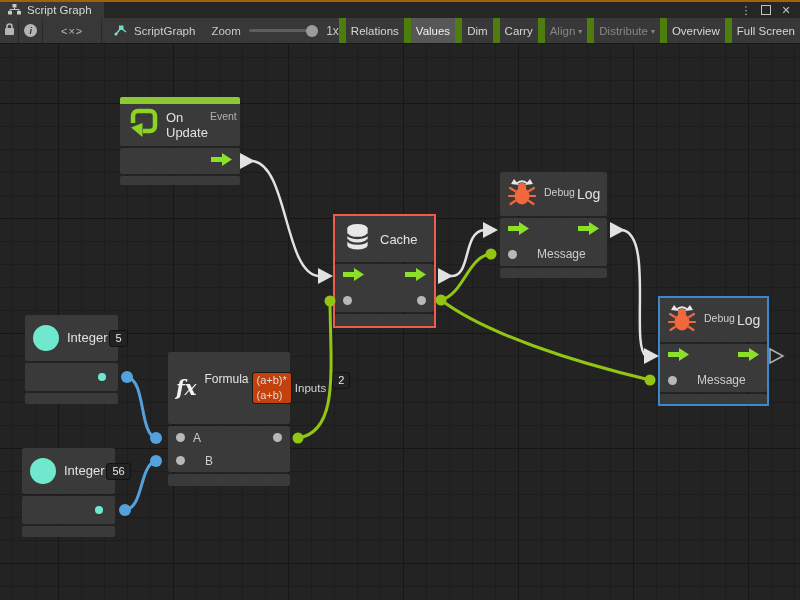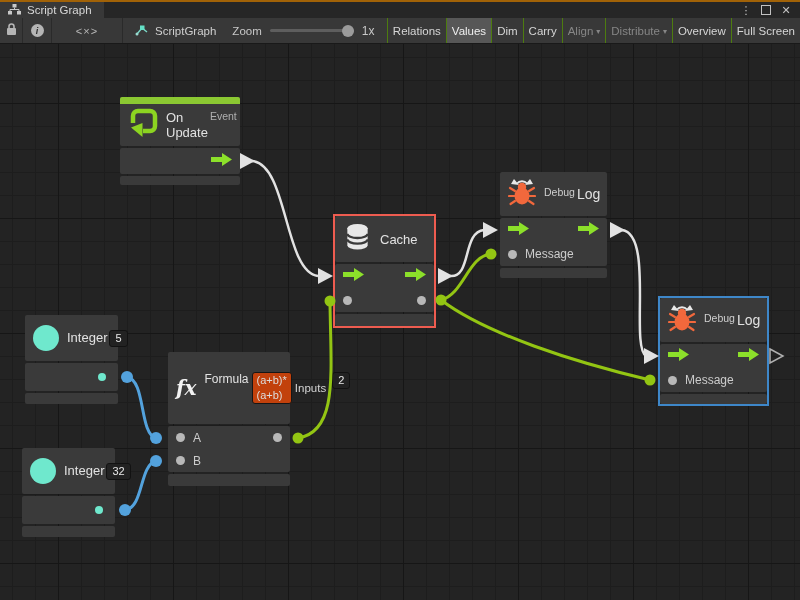--- a/index.html
+++ b/index.html
@@ -27,21 +27,21 @@
   .info-circle{width:13px;height:13px;border-radius:50%;background:#b5b5b5;color:#2d2d2d;
     font-size:9px;font-weight:bold;display:flex;align-items:center;justify-content:center;font-style:italic;}
   .graphname{display:flex;align-items:center;gap:6px;margin-left:12px;color:#cfcfcf;}
   .zoomlabel{margin-left:16px;display:flex;align-items:center;color:#c8c8c8;}
   .slider{position:relative;width:84px;height:100%;margin-left:8px;display:flex;align-items:center;}
   .slider .track{width:100%;height:3px;background:#5e5e5e;border-radius:2px;}
   .slider .handle{position:absolute;right:0;top:50%;margin-top:-6px;width:12px;height:12px;
     border-radius:50%;background:#9b9b9b;}
   .zoomval{margin-left:8px;display:flex;align-items:center;font-size:12px;}
   .btn-group{margin-left:auto;display:flex;align-items:stretch;}
-  .btn{display:flex;align-items:center;gap:3px;padding:0 5px;border-left:1px solid #4d7c0f;
+  .btn{display:flex;align-items:center;gap:3px;padding:0 5px;border-left:7px solid #4d7c0f;
     color:#d6d6d6;white-space:nowrap;}
   .btn.active{background:#575757;color:#f0f0f0;}
   .btn.disabled{color:#868686;}
   .dd{font-size:8px;position:relative;top:1px;}
 
   
   .canvas{position:absolute;top:44px;left:0;width:800px;height:556px;background-color:#232323;
     background-image:
       linear-gradient(#161616 1px,transparent 1px),
       linear-gradient(90deg,#161616 1px,transparent 1px),
@@ -62,21 +62,21 @@
   .kicker{font-size:10.5px;color:#cfcfcf;}
   .biglog{font-size:14px;color:#e2e2e2;}
   .vbox{background:#222;border:1px solid #121212;border-radius:3px;color:#e8e8e8;
     font-size:11px;line-height:15px;padding:0 5px;text-align:center;align-self:flex-start;}
   .exprbox{background:#c2410c;border:1px solid #161616;border-radius:3px;color:#dcdcdc;
     font-size:11px;line-height:15px;padding:0 4px;}
   .inputsrow{display:flex;align-items:center;gap:6px;font-size:11.5px;color:#d4d4d4;}
   .prow{display:flex;align-items:center;padding:0 8px;box-sizing:border-box;}
   .sb{justify-content:space-between;}
   .fe{justify-content:flex-end;}
-  .fs{justify-content:flex-start;gap:8px;align-items:center;}
+  .fs{justify-content:flex-start;gap:20px;align-items:center;}
   .pdot{width:9px;height:9px;border-radius:50%;background:#b8b8b8;flex:0 0 auto;}
   .tdot{width:8px;height:8px;border-radius:50%;background:#6fe8cd;}
   .plabel{font-size:12px;color:#cccccc;}
   .intcircle{width:26px;height:26px;border-radius:50%;background:#6fe8cd;flex:0 0 auto;}
   .fxglyph{font-family:"DejaVu Serif",serif;font-style:italic;font-weight:bold;
     font-size:20px;color:#f2f2f2;line-height:1;}
   .leftgrp{display:flex;align-items:center;gap:8px;}
 </style>
 </head>
 <body>
@@ -330,21 +330,21 @@
         <span class="tdot"></span>
       </div>
       <div class="sec" style="height:11px;"></div>
     </div>
 
     <div class="node" style="left:22px;top:404px;width:93px;">
       <div class="sec hdr" style="height:46px;">
         <span class="intcircle"></span>
         <div class="hcol">
           <span class="ntitle">Integer</span>
-          <span class="vbox">32</span>
+          <span class="vbox">56</span>
         </div>
       </div>
       <div class="sec prow fe" style="height:28px;padding-right:12px;">
         <span class="tdot"></span>
       </div>
       <div class="sec" style="height:11px;"></div>
     </div>
 
     <div class="node" style="left:168px;top:308px;width:122px;">
       <div class="sec hdr" style="height:72px;align-items:center;">

